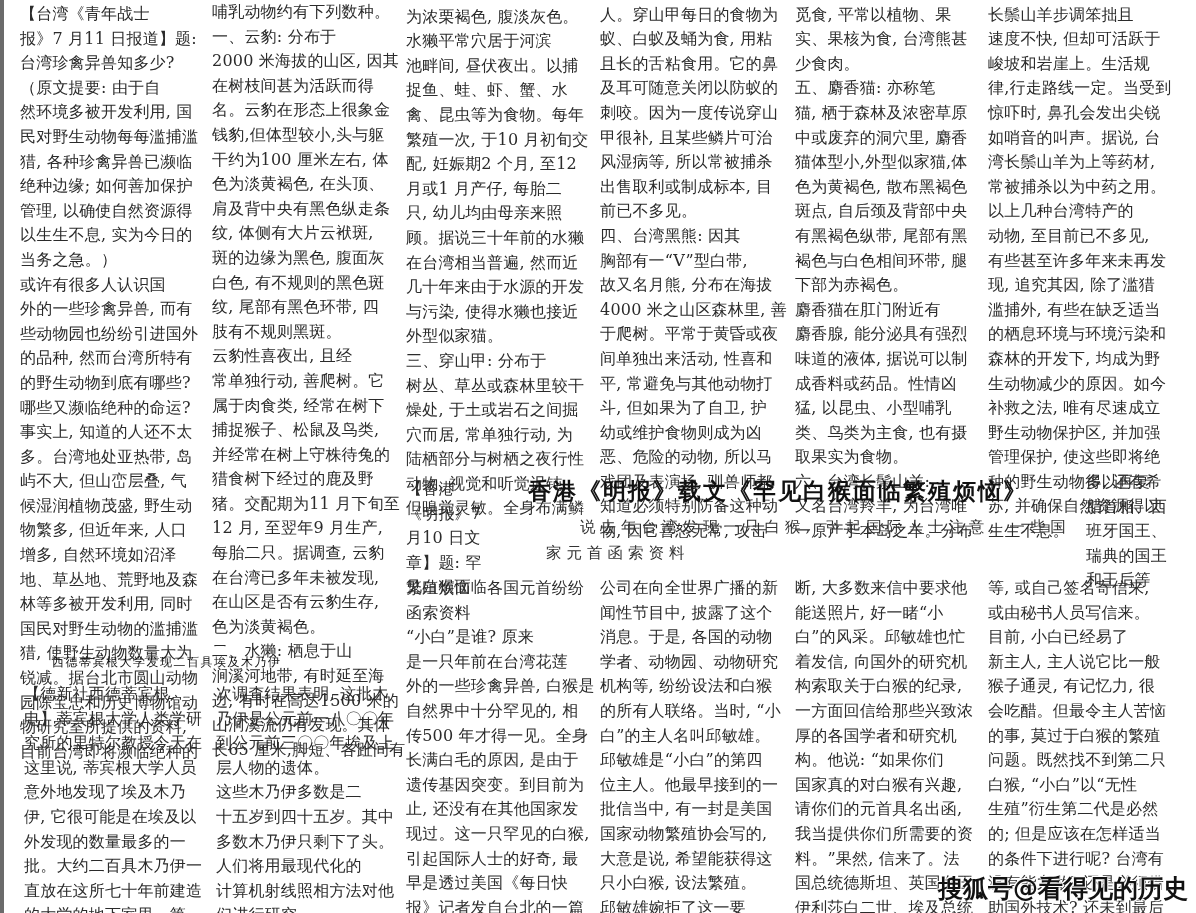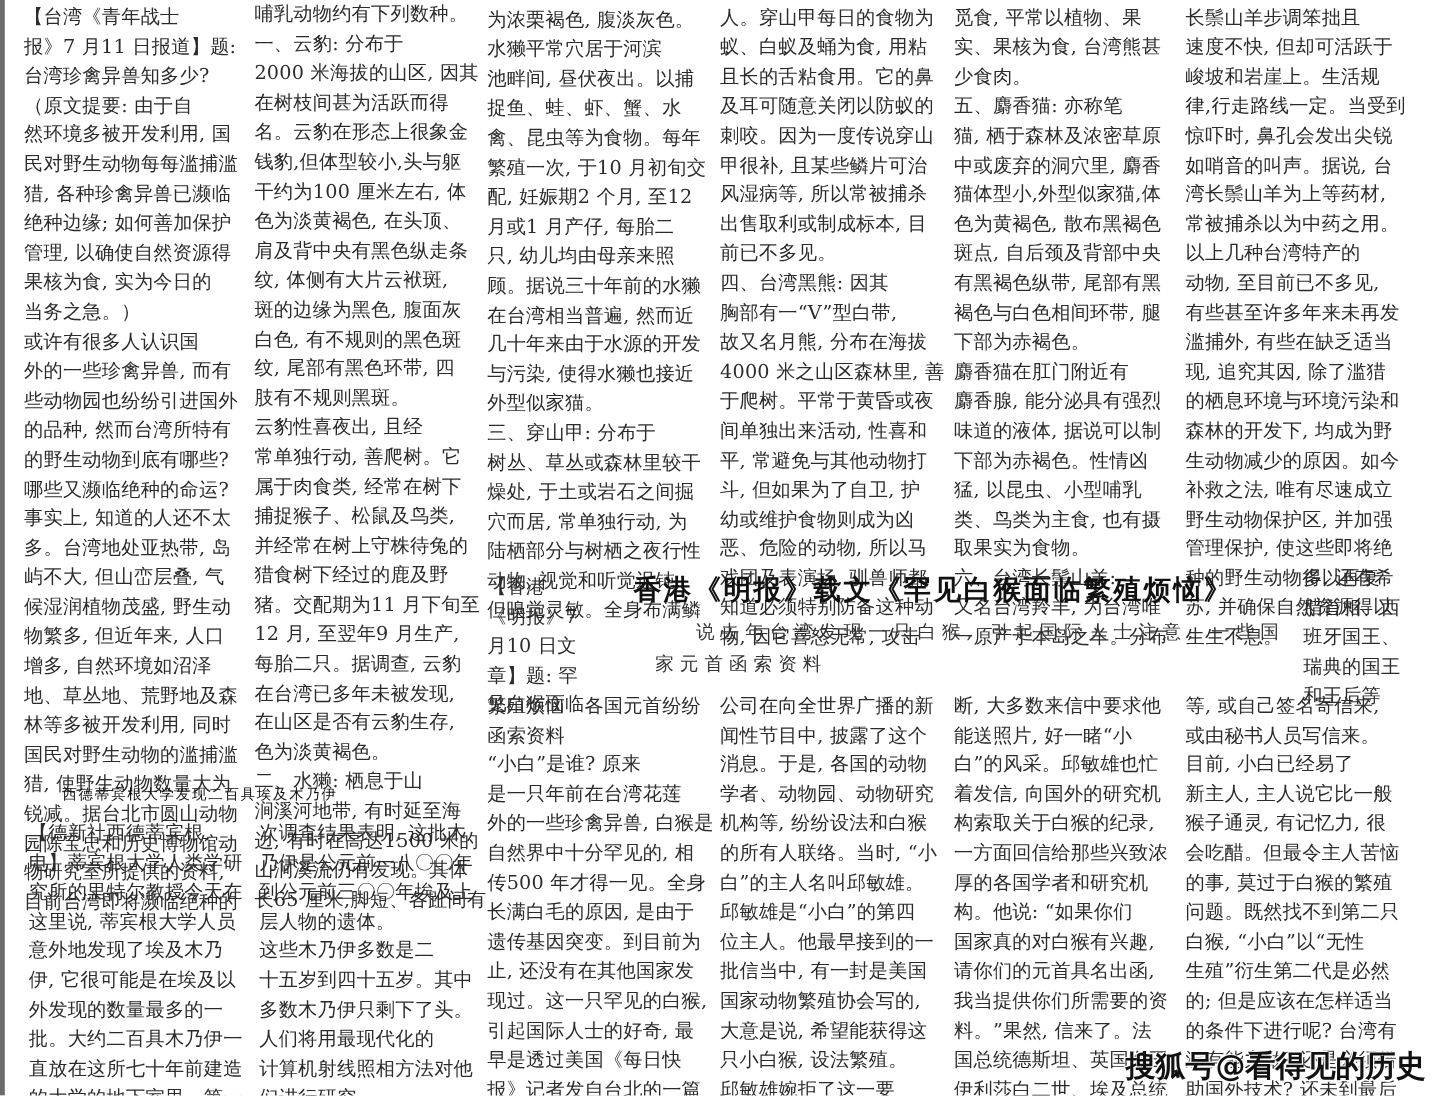--- a/index.html
+++ b/index.html
@@ -40,21 +40,21 @@
 <div class="col" style="left:20px; top:2px; width:178px;">
     <span class="line">【台湾《青年战士</span>
     <span class="line">报》7 月11 日报道】题:</span>
     <span class="line">台湾珍禽异兽知多少?</span>
     <span class="line">（原文提要: 由于自</span>
     <span class="line">然环境多被开发利用, 国</span>
     <span class="line">民对野生动物每每滥捕滥</span>
     <span class="line">猎, 各种珍禽异兽已濒临</span>
     <span class="line">绝种边缘; 如何善加保护</span>
     <span class="line">管理, 以确使自然资源得</span>
-    <span class="line">果核为食, 实为今日的</span>
+    <span class="line">以生生不息, 实为今日的</span>
     <span class="line">当务之急。）</span>
     <span class="line">或许有很多人认识国</span>
     <span class="line">外的一些珍禽异兽, 而有</span>
     <span class="line">些动物园也纷纷引进国外</span>
     <span class="line">的品种, 然而台湾所特有</span>
     <span class="line">的野生动物到底有哪些?</span>
     <span class="line">哪些又濒临绝种的命运?</span>
     <span class="line">事实上, 知道的人还不太</span>
     <span class="line">多。台湾地处亚热带, 岛</span>
     <span class="line">屿不大, 但山峦层叠, 气</span>
@@ -162,43 +162,43 @@
     <span class="line">中或废弃的洞穴里, 麝香</span>
     <span class="line">猫体型小,外型似家猫,体</span>
     <span class="line">色为黄褐色, 散布黑褐色</span>
     <span class="line">斑点, 自后颈及背部中央</span>
     <span class="line">有黑褐色纵带, 尾部有黑</span>
     <span class="line">褐色与白色相间环带, 腿</span>
     <span class="line">下部为赤褐色。</span>
     <span class="line">麝香猫在肛门附近有</span>
     <span class="line">麝香腺, 能分泌具有强烈</span>
     <span class="line">味道的液体, 据说可以制</span>
-    <span class="line">下部为赤褐色。性情凶</span>
+    <span class="line">成香料或药品。性情凶</span>
     <span class="line">猛, 以昆虫、小型哺乳</span>
     <span class="line">类、鸟类为主食, 也有摄</span>
     <span class="line">取果实为食物。</span>
     <span class="line">六、台湾长鬃山羊:</span>
     <span class="line">又名台湾羚羊, 为台湾唯</span>
     <span class="line">一原产于本岛之羊。分布</span>
   </div>
 <div class="col" style="left:988px; top:-22px; width:186px;">
     <span class="line">姐, 栖高山区山崖间觅食。</span>
     <span class="line">长鬃山羊步调笨拙且</span>
     <span class="line">速度不快, 但却可活跃于</span>
     <span class="line">峻坡和岩崖上。生活规</span>
     <span class="line">律,行走路线一定。当受到</span>
     <span class="line">惊吓时, 鼻孔会发出尖锐</span>
     <span class="line">如哨音的叫声。据说, 台</span>
     <span class="line">湾长鬃山羊为上等药材,</span>
     <span class="line">常被捕杀以为中药之用。</span>
     <span class="line">以上几种台湾特产的</span>
     <span class="line">动物, 至目前已不多见,</span>
     <span class="line">有些甚至许多年来未再发</span>
+    <span class="line">现, 追究其因, 除了滥猎</span>
     <span class="line">滥捕外, 有些在缺乏适当</span>
-    <span class="line">现, 追究其因, 除了滥猎</span>
     <span class="line">的栖息环境与环境污染和</span>
     <span class="line">森林的开发下, 均成为野</span>
     <span class="line">生动物减少的原因。如今</span>
     <span class="line">补救之法, 唯有尽速成立</span>
     <span class="line">野生动物保护区, 并加强</span>
     <span class="line">管理保护, 使这些即将绝</span>
     <span class="line">种的野生动物得以再复</span>
     <span class="line">苏, 并确保自然资源得以</span>
     <span class="line">生生不息。</span>
   </div>

